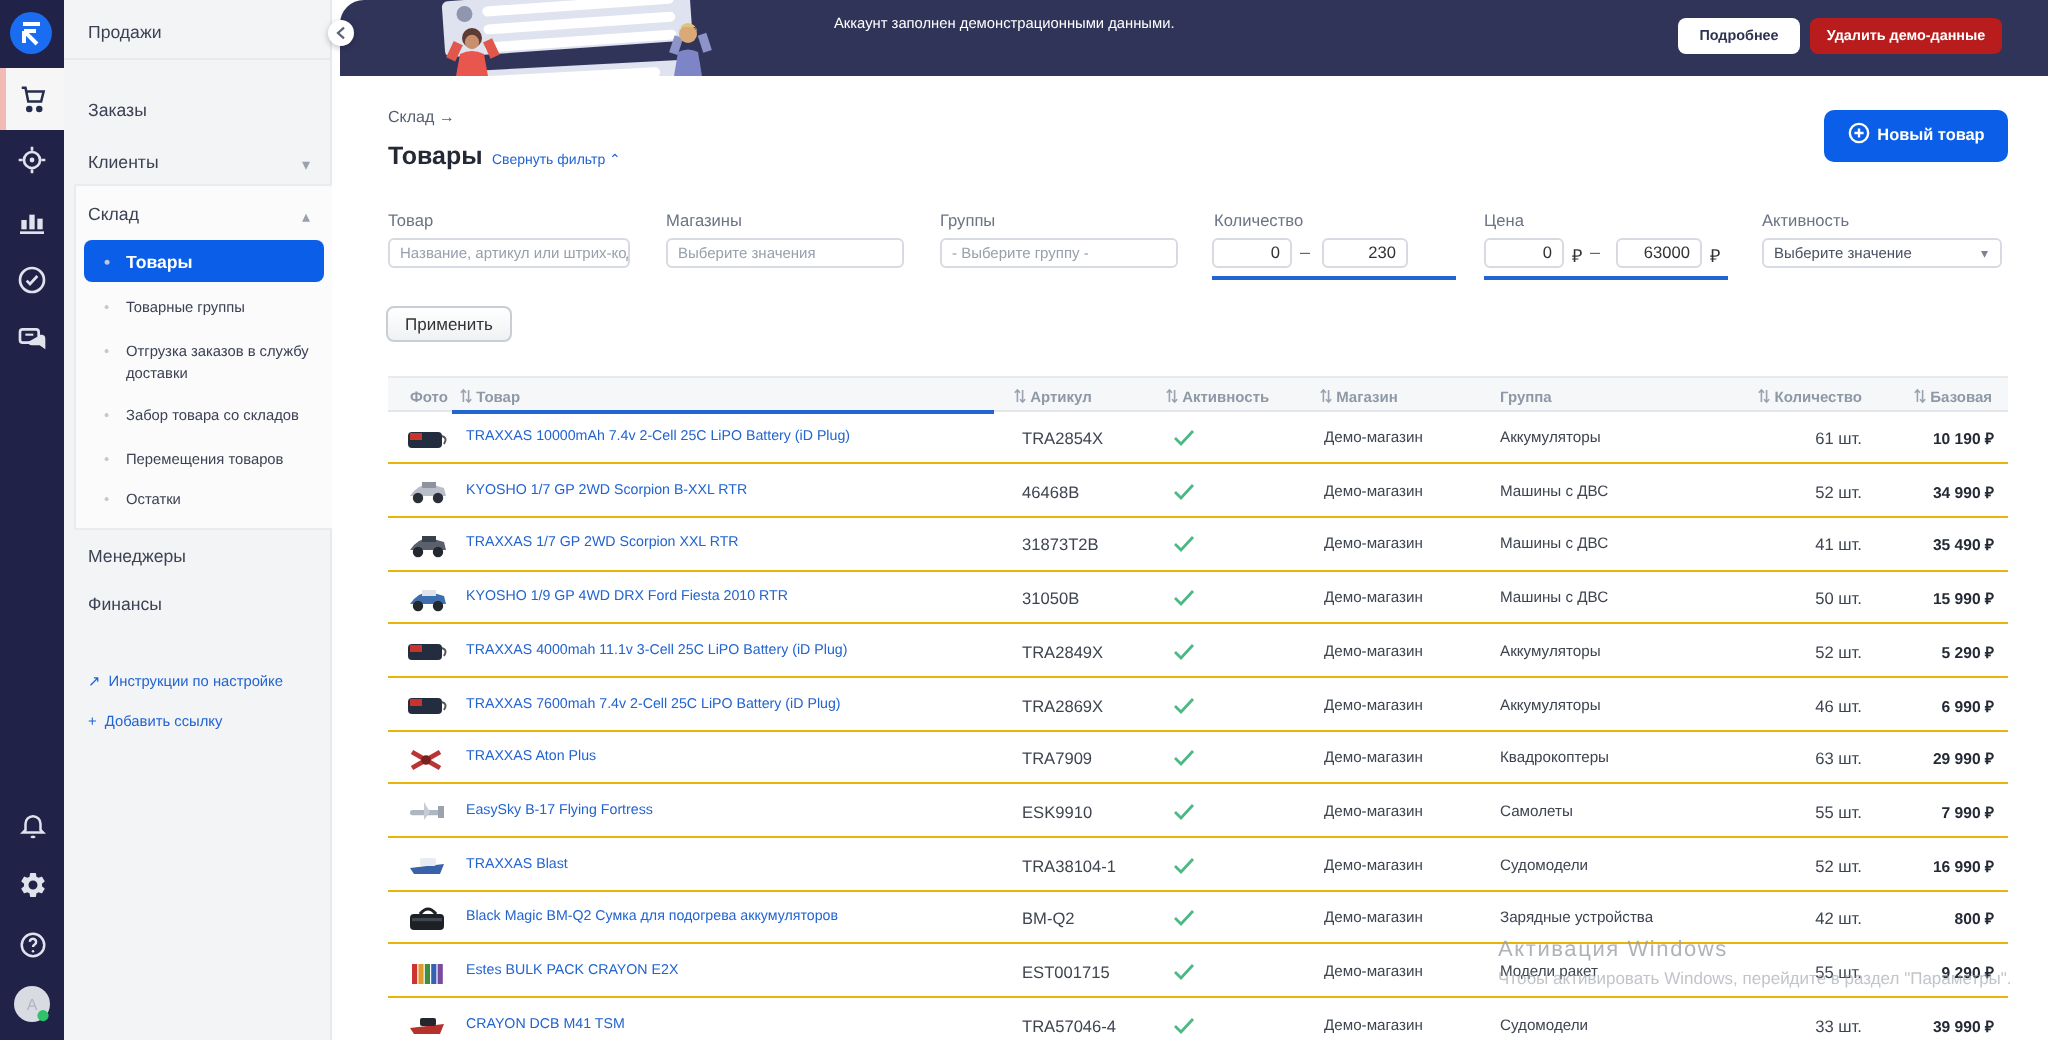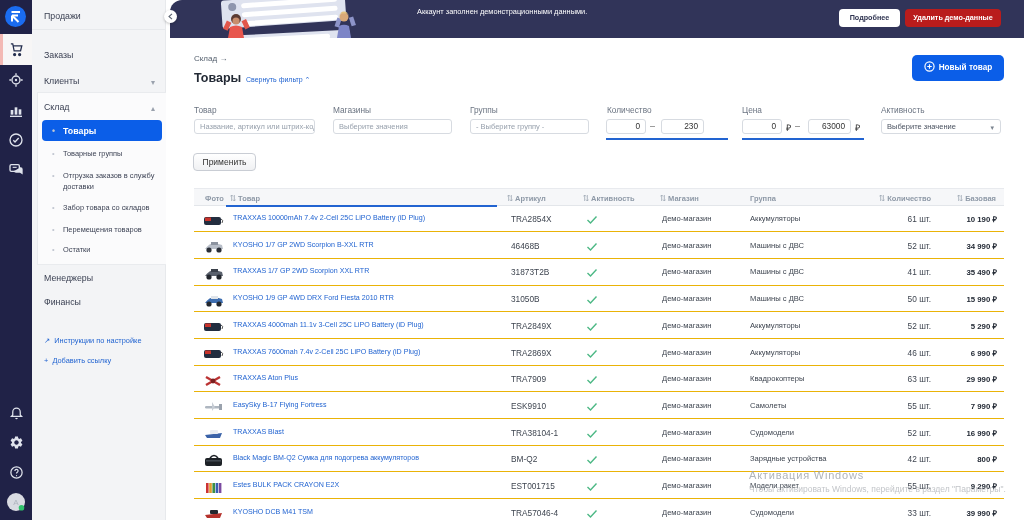--- a/index.html
+++ b/index.html
@@ -402,21 +402,21 @@
   <div class="c-shop">Демо-магазин</div>
   <div class="c-grp">Модели ракет</div>
   <div class="c-qty">55 шт.</div>
   <div class="c-price">9 290 ₽</div>
 </div>
 <div class="row" style="top:499.2px">
   <div class="thumb"><svg width="22" height="13">
         <path d="M2 8 L19 6 L17 11 L4 11 Z" fill="#b5322c"></path>
         <rect x="7" y="3" width="8" height="4" rx="1" fill="#23272e"></rect>
       </svg></div>
-  <div class="c-name">KYOSHO DCB M41 TSM</div>
+  <div class="c-name">CRAYON DCB M41 TSM</div>
   <div class="c-art">TRA57046-4</div>
   <div class="c-check"><svg width="12" height="10" viewBox="0 0 12 10">
         <path d="M1.5 5 L4.5 8 L10.5 1.5" stroke="#4cb885" stroke-width="1.4" fill="none"></path>
       </svg></div>
   <div class="c-shop">Демо-магазин</div>
   <div class="c-grp">Судомодели</div>
   <div class="c-qty">33 шт.</div>
   <div class="c-price">39 990 ₽</div>
 </div>
 <div id="wm1">Активация Windows</div>

